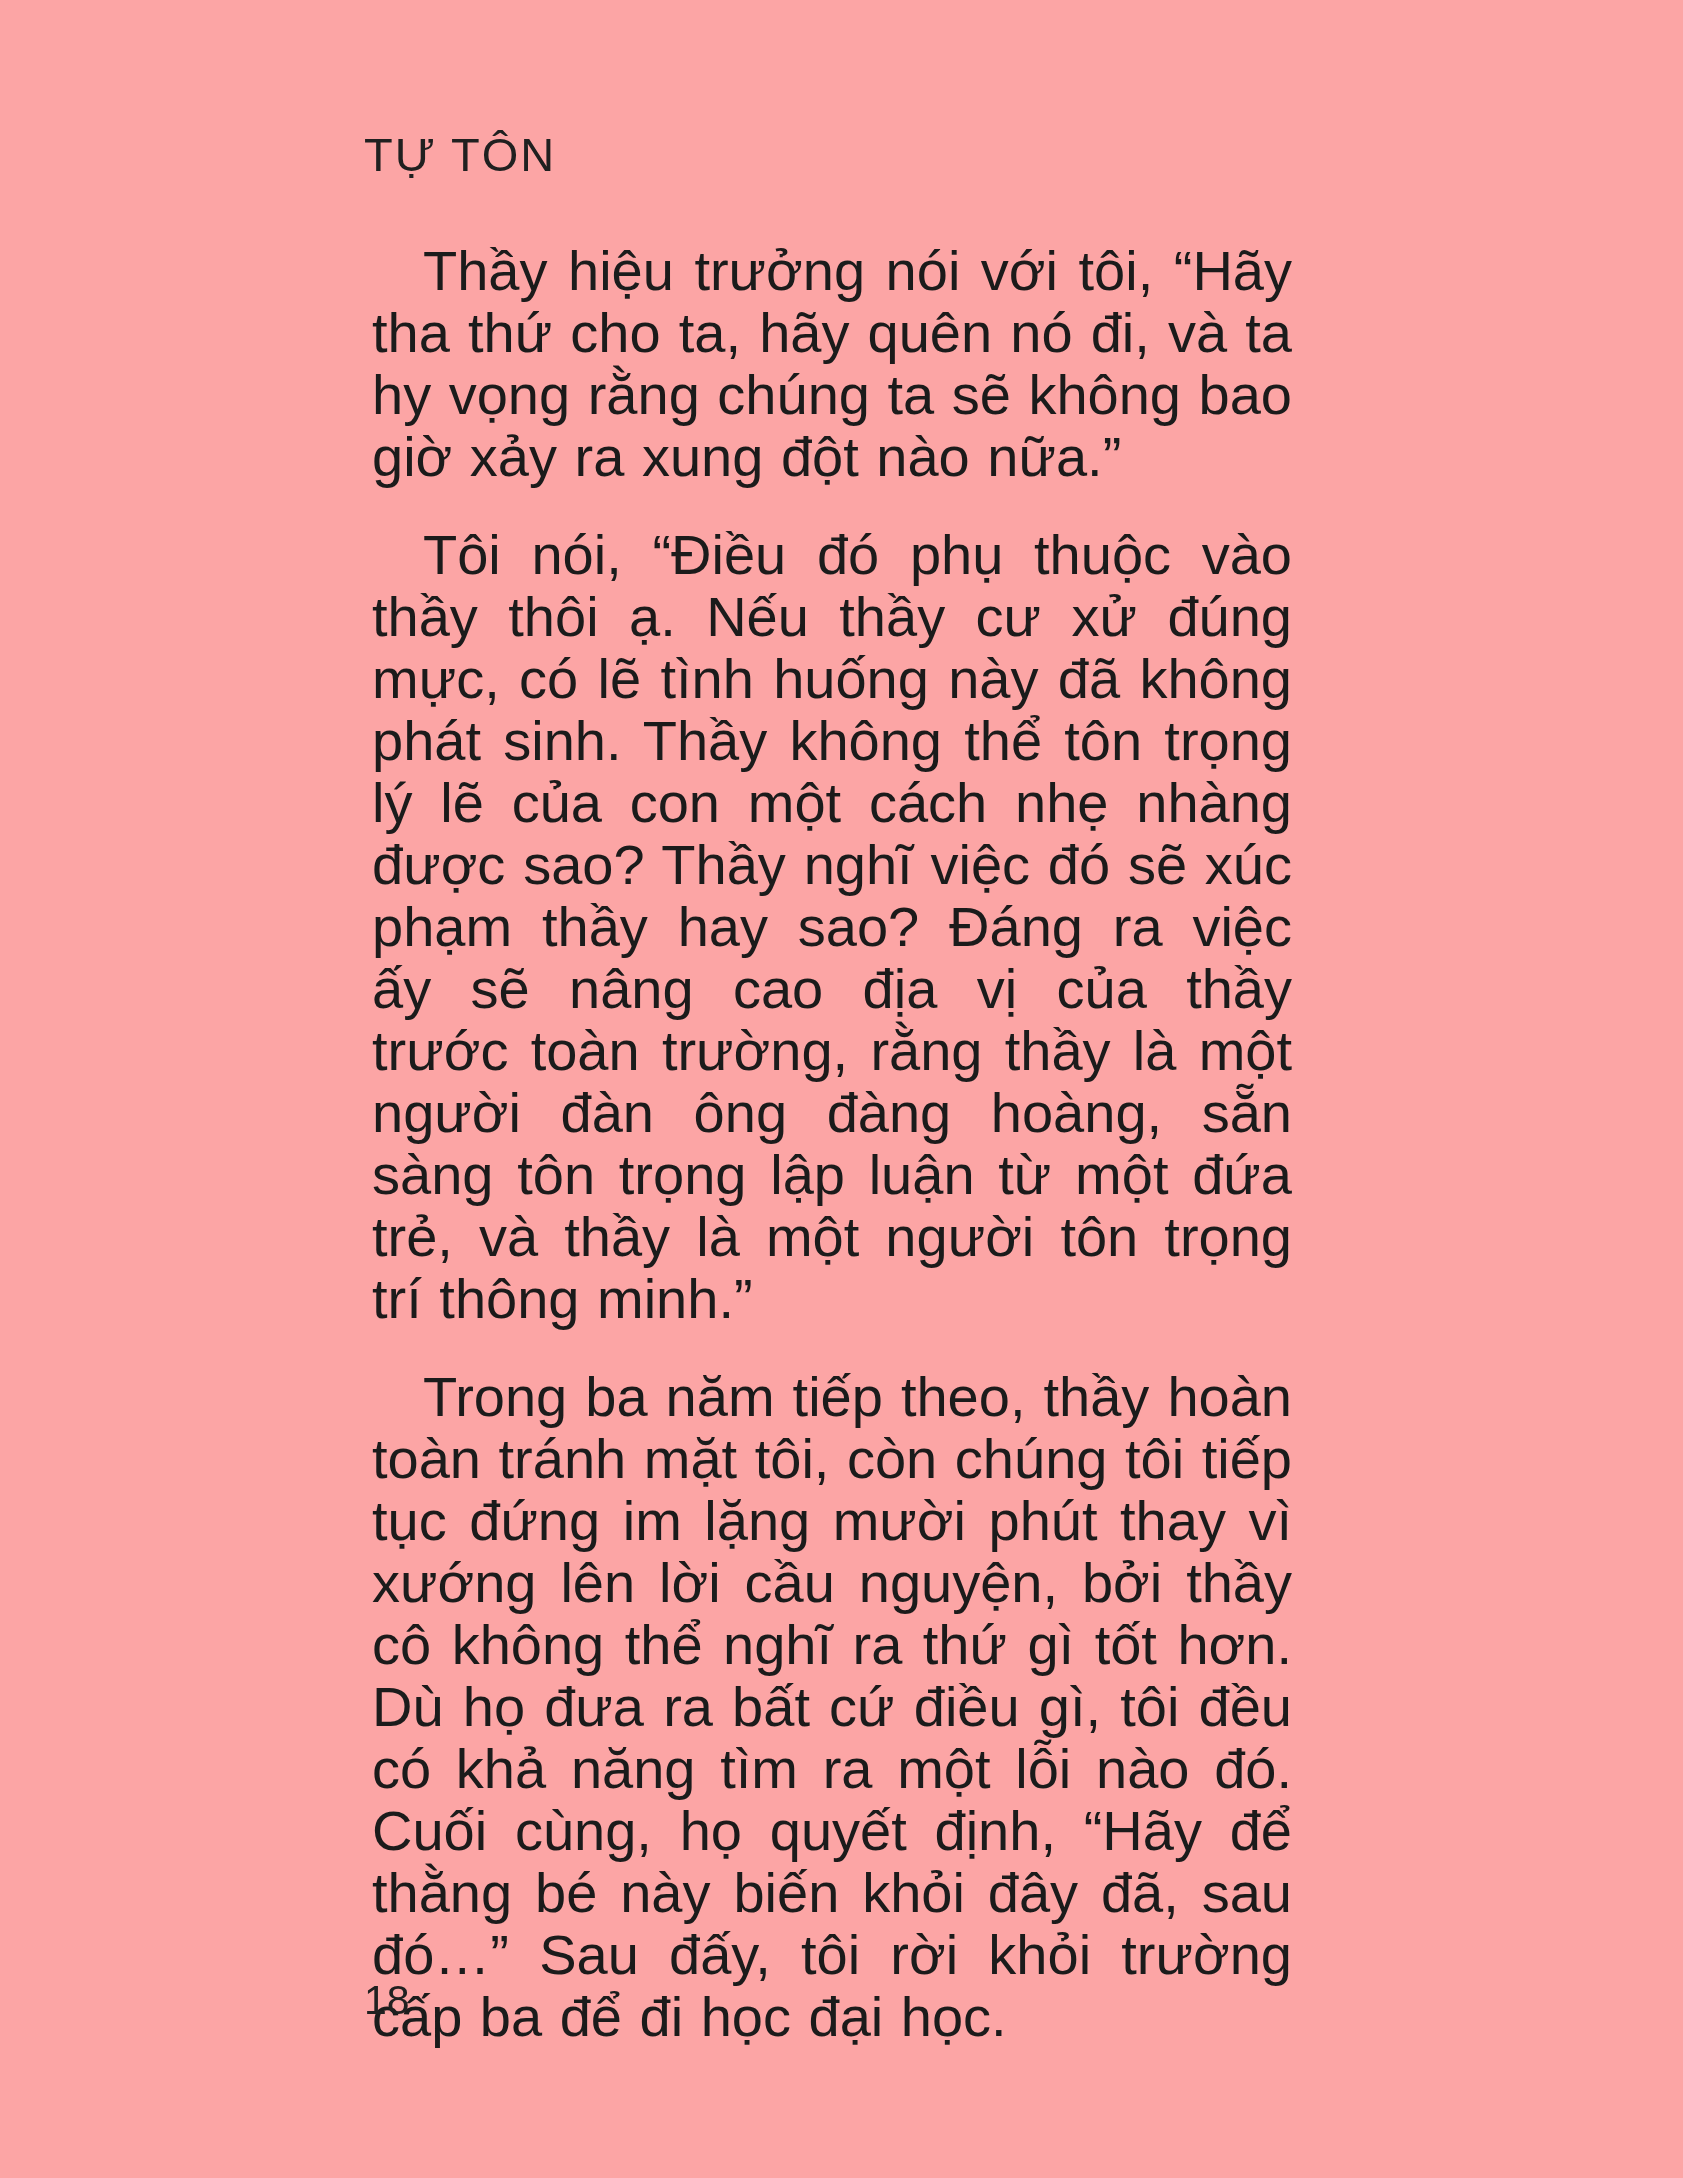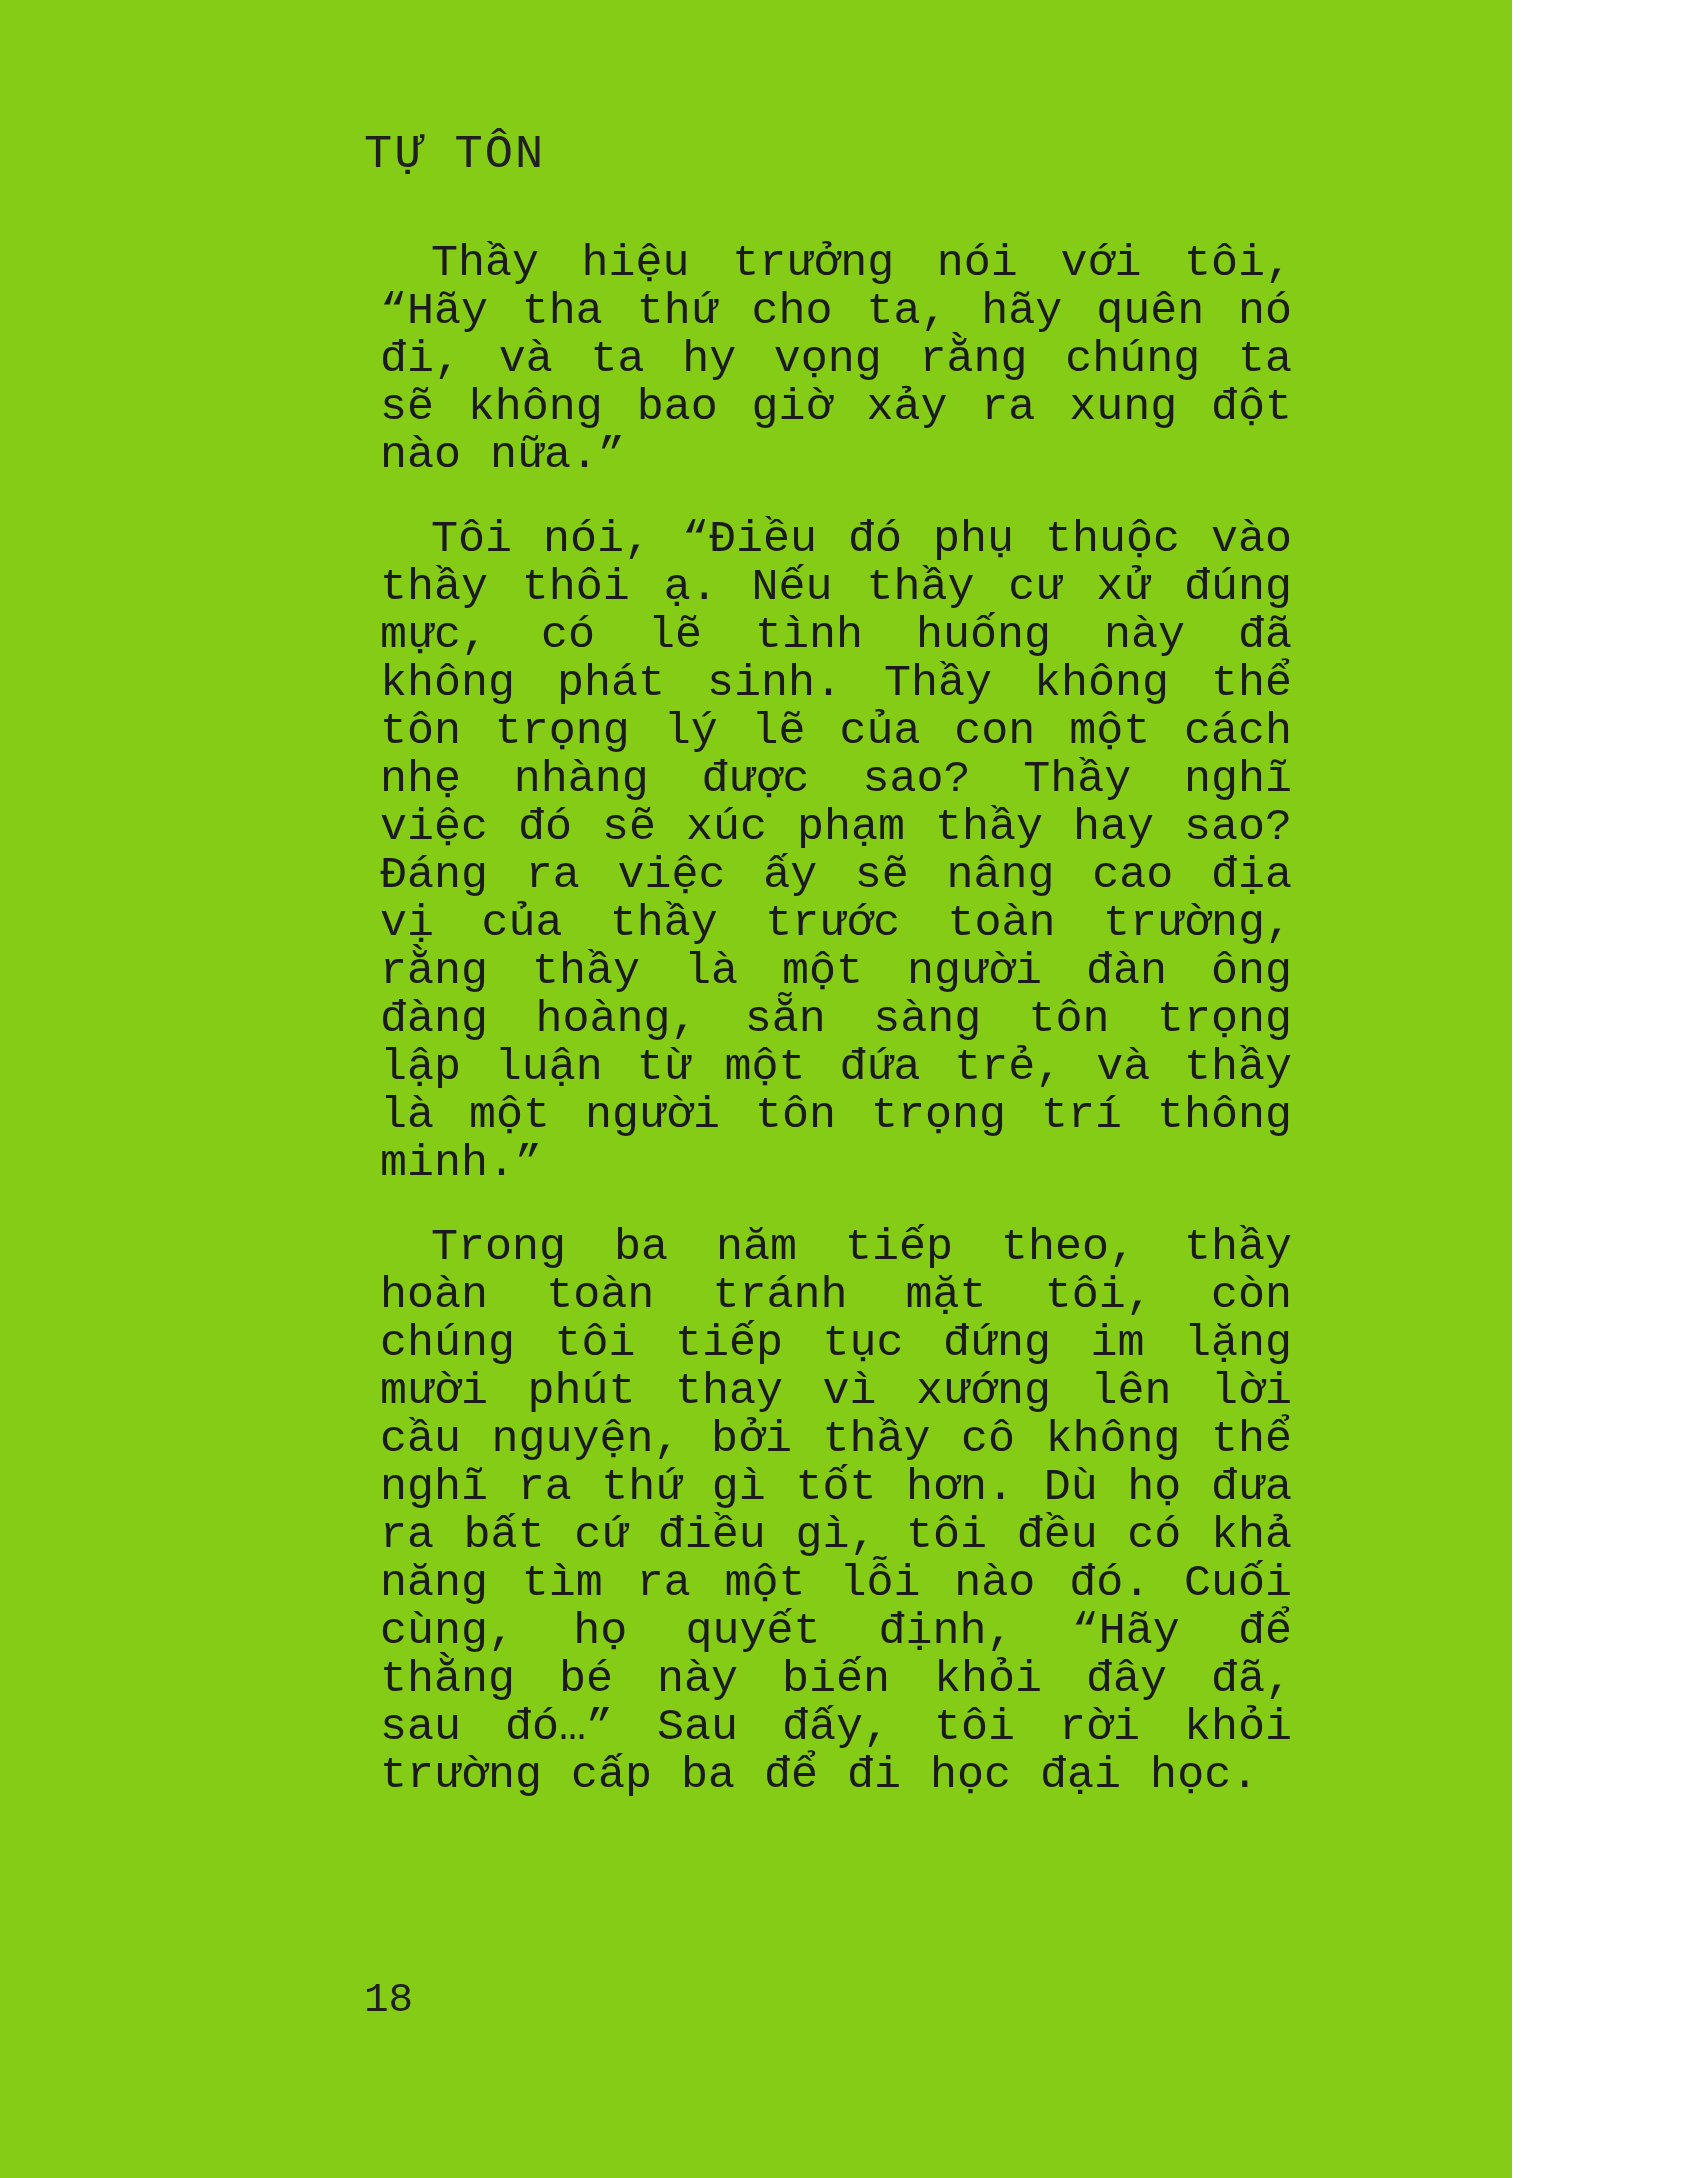--- a/index.html
+++ b/index.html
@@ -2,47 +2,47 @@
 <html lang="vi"><head>
 <meta charset="utf-8">
 <style>
   html, body {
     margin: 0;
     padding: 0;
     background: #ffffff;
   }
   .page {
     position: relative;
-    width: 1512px;
+    width: 1683px;
     height: 2178px;
-    background: #84cc16;
+    background: #fca5a5;
     overflow: hidden;
-    font-family: Liberation Mono, monospace;
+    font-family: Liberation Sans, sans-serif;
     color: #1b1b1b;
   }
   .running-head {
     position: absolute;
     left: 364px;
     top: 129px;
     font-size: 47px;
     line-height: 1.1;
     letter-spacing: 2px;
     color: #202020;
     white-space: nowrap;
   }
   .text-block {
     position: absolute;
     left: 364px;
     top: 240px;
     width: 928px;
   }
   .text-block p {
-    margin: 0 0 36px 16px;
-    font-size: 45px;
-    line-height: 48px;
+    margin: 0 0 36px 8px;
+    font-size: 56px;
+    line-height: 62px;
     text-align: justify;
     text-indent: 51px;
     color: #1b1b1b;
     word-spacing: 2px;
   }
   .page-number {
     position: absolute;
     left: 364px;
     top: 1980px;
     font-size: 41px;

